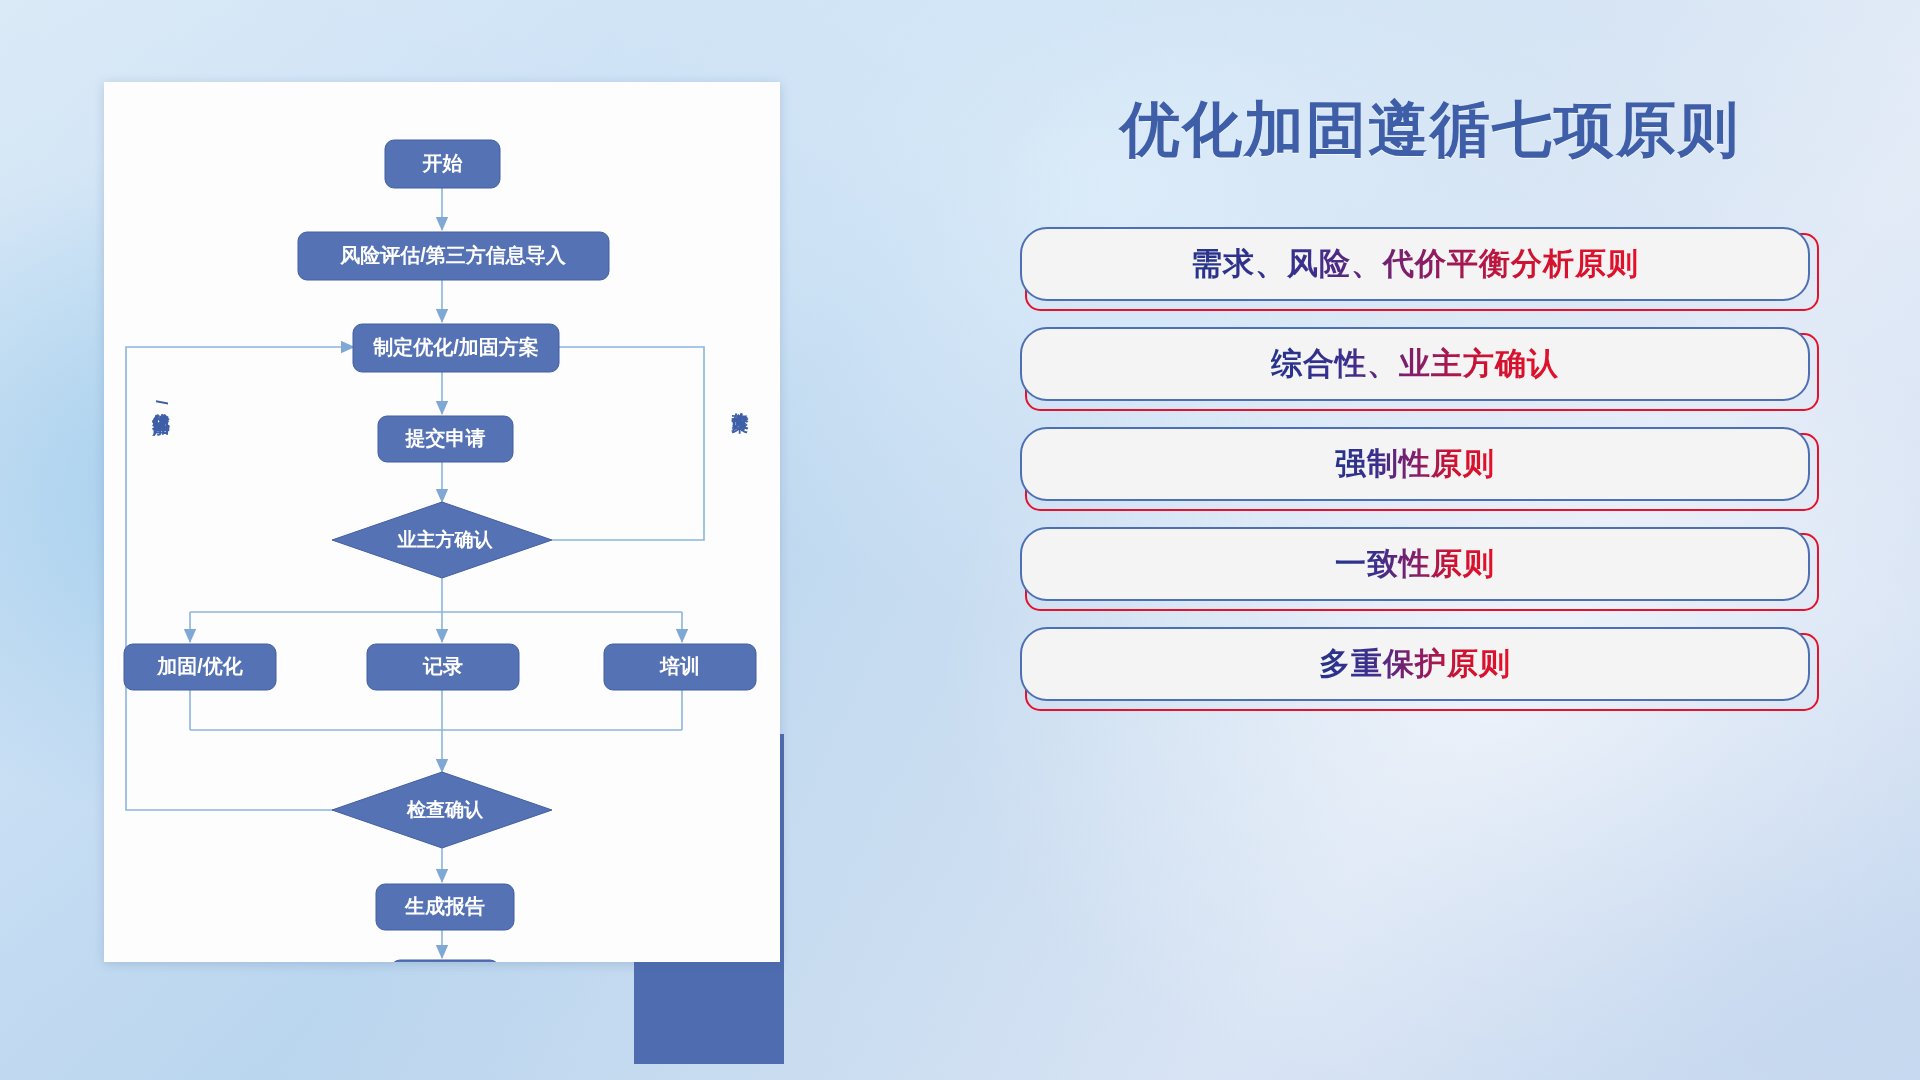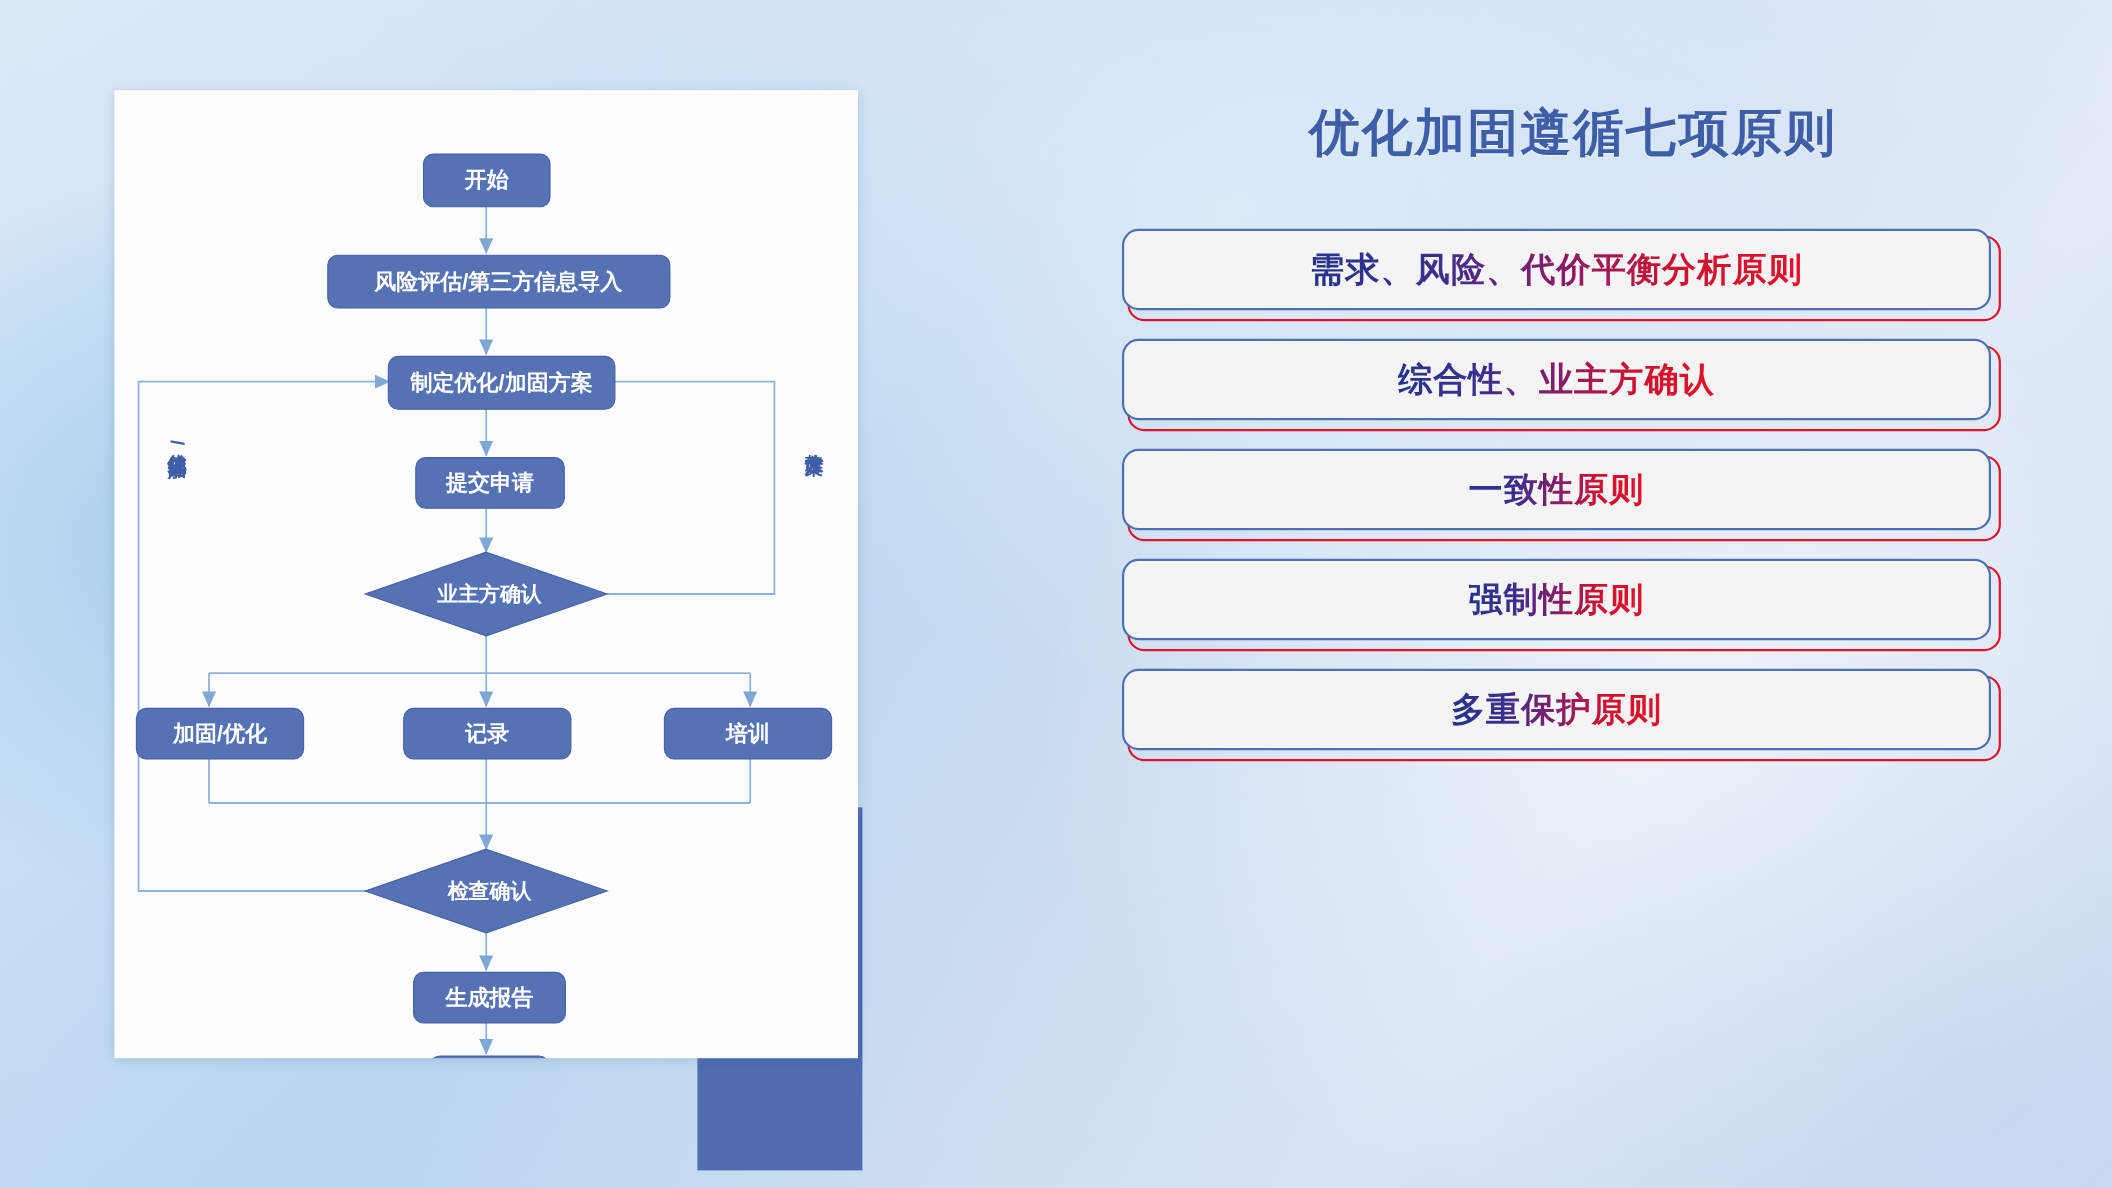--- a/index.html
+++ b/index.html
@@ -32,31 +32,31 @@
   .fnode{fill:#5572b5;}
   .fnode-edge{stroke:#435fa3;stroke-width:1;}
   .ftext{fill:#ffffff;font-family:"Liberation Sans","DejaVu Sans",sans-serif;font-weight:bold;
          text-anchor:middle;dominant-baseline:middle;}
   .fline{stroke:#8cb4dd;stroke-width:1.6;fill:none;}
   .vtext{fill:#3f5fa8;font-family:"Liberation Sans","DejaVu Sans",sans-serif;font-weight:bold;font-size:17px;}
 
   
   #right-panel{position:absolute;left:1020px;top:90px;width:810px;z-index:2;}
   #panel-title{
-    font-size:46px;font-weight:bold;letter-spacing:2px;
+    font-size:60px;font-weight:bold;letter-spacing:2px;
     color:#3e5ea8;text-align:center;margin:0 0 56px 0;padding-left:10px;
     text-shadow:0 1px 0 rgba(255,255,255,.65);
   }
   .plist{list-style:none;margin:0;padding:0;}
   .pitem{position:relative;margin:0 0 23px 0;height:77px;}
   .pitem:last-child{margin-bottom:0;}
   .pshadow{position:absolute;left:5px;top:6px;width:790px;height:74px;
       border:2px solid #e4122a;border-radius:15px;background:transparent;}
   .pbox{position:absolute;left:0;top:0;width:786px;height:70px;
-      border:2px solid #4d6fb4;border-radius:15px;
+      border:2px solid #4d6fb4;border-radius:27px;
       background:#f4f4f4;
       display:flex;align-items:center;justify-content:center;}
   .plabel{
     font-size:31px;font-weight:bold;letter-spacing:1px;
     background:linear-gradient(90deg,#25348c 0%,#3b2f8e 26%,#8a1c66 52%,#cf1230 74%,#e4102a 100%);
     -webkit-background-clip:text;background-clip:text;
     -webkit-text-fill-color:transparent;color:transparent;
     white-space:nowrap;
   }
 </style>
@@ -183,28 +183,28 @@
       <div class="pbox">
         <span class="plabel">综合性、业主方确认</span>
       </div>
     </li>
 
 
 
     <li class="pitem">
       <div class="pshadow"></div>
       <div class="pbox">
+        <span class="plabel">强制性原则</span>
+      </div>
+    </li>
+
+    <li class="pitem">
+      <div class="pshadow"></div>
+      <div class="pbox">
         <span class="plabel">一致性原则</span>
-      </div>
-    </li>
-
-    <li class="pitem">
-      <div class="pshadow"></div>
-      <div class="pbox">
-        <span class="plabel">强制性原则</span>
       </div>
     </li>
 
     <li class="pitem">
       <div class="pshadow"></div>
       <div class="pbox">
         <span class="plabel">多重保护原则</span>
       </div>
     </li>
 

